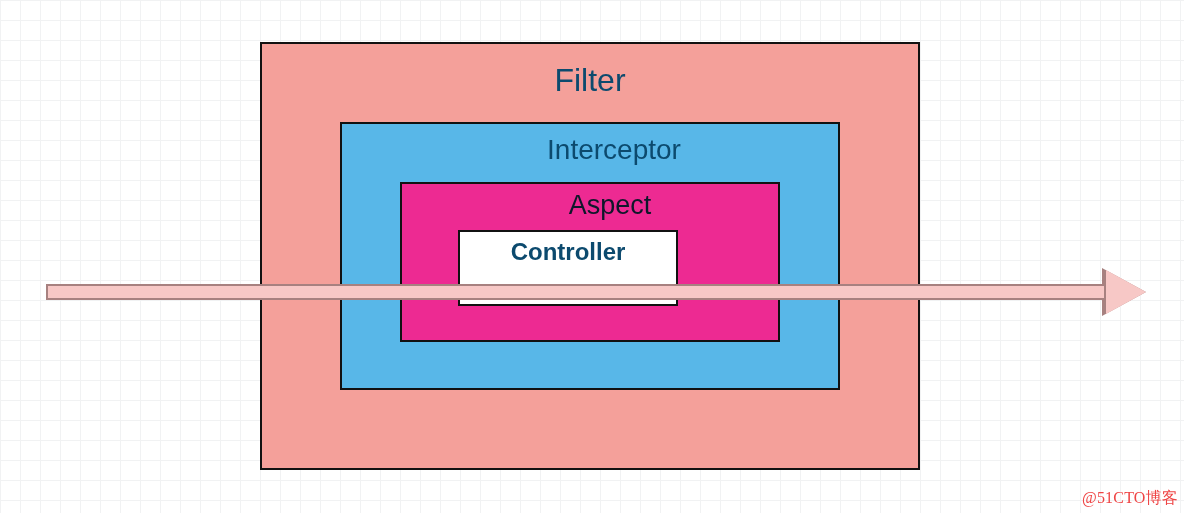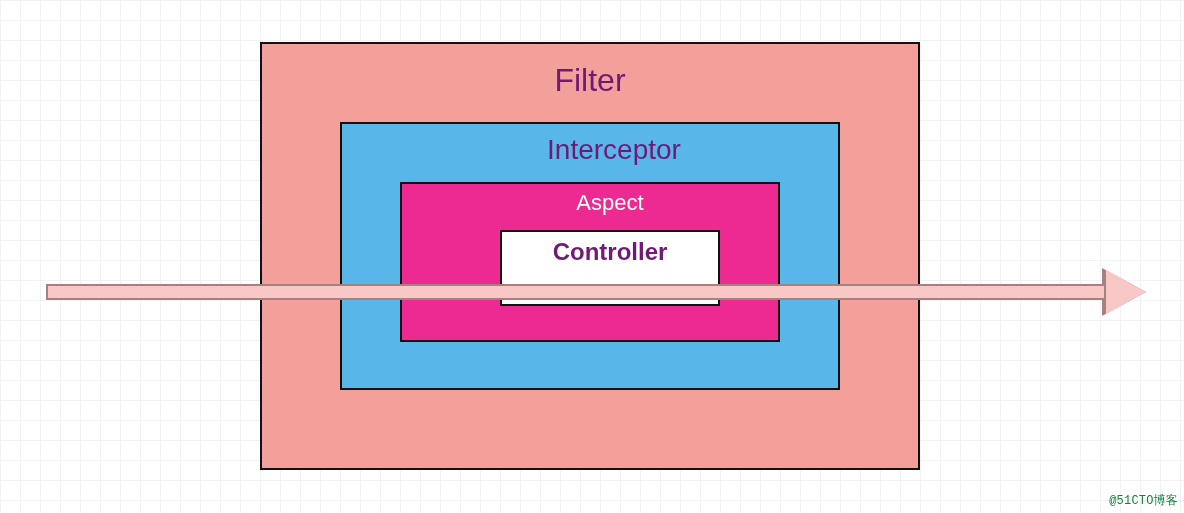--- a/index.html
+++ b/index.html
@@ -14,30 +14,30 @@
       position: relative;
     }
     .canvas { position: absolute; inset: 0; }
     .box {
       position: absolute;
       border: 2px solid #111;
       text-align: center;
     }
     .box > .label {
       font-weight: 500;
-      color: #701a75;
+      color: #0c4a6e;
       display: block;
     }
     .filter-box      { left: 260px; top: 42px;  width: 660px; height: 428px; background: #f4a09a; }
     .filter-box > .label { font-size: 32px; margin-top: 18px; }
     .interceptor-box { left: 340px; top: 122px; width: 500px; height: 268px; background: #58b7e8; }
     .interceptor-box > .label { font-size: 28px; margin-top: 10px; padding-left: 48px; }
     .aspect-box      { left: 400px; top: 182px; width: 380px; height: 160px; background: #ed2a92; }
-    .aspect-box > .label { font-size: 22px; margin-top: 6px; color: #ffffff; padding-left: 40px; }
-    .controller-box  { left: 500px; top: 230px; width: 220px; height: 76px;  background: #ffffff; }
+    .aspect-box > .label { font-size: 27px; margin-top: 6px; color: #0f172a; padding-left: 40px; }
+    .controller-box  { left: 458px; top: 230px; width: 220px; height: 76px;  background: #ffffff; }
     .controller-box > .label { font-size: 24px; margin-top: 6px; font-weight: 600; }
 
     .arrow { position: absolute; left: 46px; top: 270px; width: 1100px; height: 44px; pointer-events: none; }
     .arrow-shaft {
       position: absolute; left: 0; top: 14px; height: 16px; width: 1060px;
       background: #f7c8c6; border: 2px solid #a78180;
     }
     .arrow-head {
       position: absolute; right: 0; top: 0; width: 0; height: 0;
       border-left: 40px solid #f7c8c6;
@@ -47,22 +47,22 @@
     .arrow-head::before {
       content: ""; position: absolute; right: 0; top: -24px; width: 0; height: 0;
       border-left: 44px solid #a78180;
       border-top: 24px solid transparent;
       border-bottom: 24px solid transparent;
       z-index: -1;
     }
 
     .watermark {
       position: absolute; right: 6px; bottom: 4px;
-      font-size: 12px; color: #15803d; letter-spacing: 0.2px;
-      font-family: Liberation Mono, monospace;
+      font-size: 16px; color: #ef4444; letter-spacing: 0.2px;
+      font-family: Liberation Serif, serif;
     }
   </style>
 </head>
 <body>
 
 <div class="canvas">
 
   <div class="box filter-box">
     <span class="label">Filter</span>
   </div>

